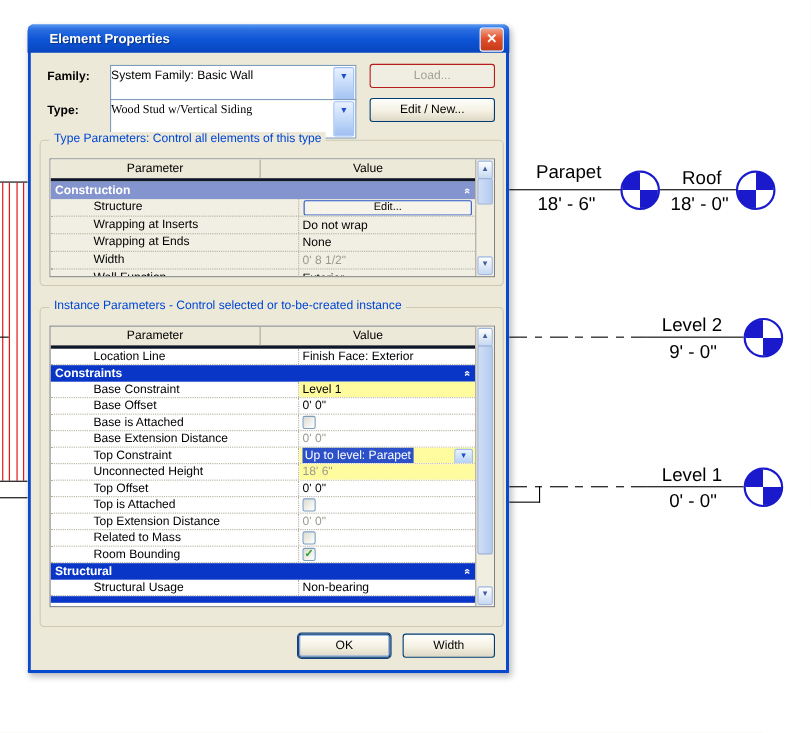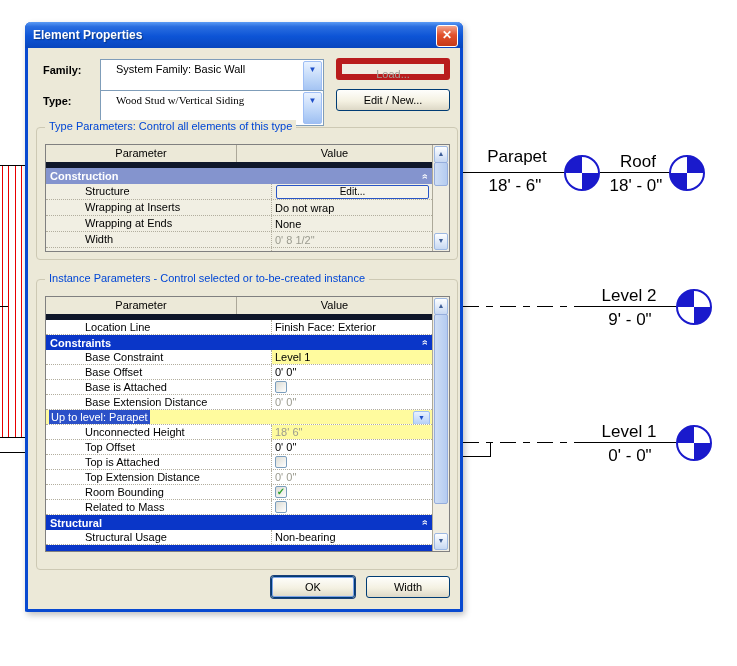--- a/index.html
+++ b/index.html
@@ -21,44 +21,44 @@
      background:conic-gradient(#fff 0 90deg,#1a1acc 90deg 180deg,#fff 180deg 270deg,#1a1acc 270deg 360deg);}
   .lvlhead.flip{background:conic-gradient(#1a1acc 0 90deg,#fff 90deg 180deg,#1a1acc 180deg 270deg,#fff 270deg 360deg);}
 
   
   .dialog{position:absolute;left:25px;top:22px;width:438px;height:590px;box-sizing:border-box;
      border:3px solid #0849d0;border-top:none;border-radius:6px 6px 2px 2px;background:#ece9d8;
      box-shadow:2px 3px 6px rgba(0,0,0,.25);}
   .titlebar{position:absolute;left:-3px;top:0;width:438px;height:26px;box-sizing:border-box;
      border-radius:6px 6px 0 0;display:flex;align-items:center;
      background:linear-gradient(180deg,#5b9bf5 0%,#2a6ee0 18%,#0d54d6 55%,#0846be 100%);}
-  .title{color:#fff;font-weight:bold;font-size:12px;padding-left:8px;text-shadow:1px 1px 1px #0a3580;}
+  .title{color:#fff;font-weight:bold;font-size:12px;padding-left:20px;text-shadow:1px 1px 1px #0a3580;}
   .closebtn{position:absolute;right:5px;top:3px;width:20px;height:20px;border:1px solid #fff;border-radius:3px;
      background:linear-gradient(180deg,#f2a48c 0%,#e2502c 45%,#c63a18 100%);
      color:#fff;font-weight:bold;font-size:12px;line-height:19px;text-align:center;cursor:pointer;}
 
   .lbl{position:absolute;font-size:11px;font-weight:bold;}
   .combo{position:absolute;height:36px;box-sizing:border-box;border:1px solid #7f9db9;background:#fff;
-     font-size:11px;line-height:18px;padding-left:15px;white-space:nowrap;overflow:hidden;}
+     font-size:11px;line-height:18px;padding-left:0;white-space:nowrap;overflow:hidden;}
   .dd-btn{position:absolute;right:1px;top:1px;bottom:1px;width:17px;border:1px solid #9ebef5;border-radius:2px;
      background:linear-gradient(180deg,#e9f2ff,#bcd5f8 60%,#9fc0f2);
      color:#1d4ec8;font-size:8px;text-align:center;line-height:16px;}
   .btn{position:absolute;height:22px;box-sizing:border-box;border:1px solid #003c74;border-radius:3px;
      background:linear-gradient(180deg,#fefefc,#f4f1e2 55%,#ddd8c6);font-size:11px;text-align:center;
      line-height:20px;cursor:pointer;font-family:"Liberation Sans",sans-serif;}
-  .btn.disabled{border:6px solid #b91c1c;color:#a3a198;background:#f0eee2;cursor:default;}
+  .btn.disabled{border:1px solid #b91c1c;color:#a3a198;background:#f0eee2;cursor:default;}
   .btn.default{box-shadow:inset 0 0 0 1px #7da2e8, 0 0 0 1px #1a3f7a;}
 
   .groupbox{position:absolute;box-sizing:border-box;border:1px solid #cdc9b4;border-radius:4px;}
   .grouplabel{position:absolute;top:-8px;left:8px;background:#ece9d8;padding:0 4px;font-size:11px;color:#0046d5;white-space:nowrap;}
 
   .ptable{position:absolute;box-sizing:border-box;border:1px solid #808080;background:#fff;}
   .tbody{position:absolute;left:0;top:0;right:17px;bottom:0;overflow:hidden;}
   .ptable.beige .tbody{background:#f1efe3;}
-  .thead{display:flex;height:17px;background:#ece9d8;border-bottom:6px solid #0f172a;font-size:11px;}
+  .thead{display:flex;height:17px;background:#ece9d8;border-bottom:3px solid #0f172a;font-size:11px;}
   .thead div{text-align:center;line-height:16px;}
   .hparam{width:190px;border-right:1px solid #aca899;}
   .hval{flex:1;}
   .trow{display:flex;height:15px;border-bottom:1px dotted #b2ae9e;font-size:11px;align-items:center;box-sizing:border-box;}
   .ptable.beige .trow{height:16px;}
   .pcell{width:190px;padding-left:3px;border-right:1px dotted #b2ae9e;white-space:nowrap;overflow:hidden;box-sizing:border-box;align-self:stretch;line-height:15px;margin-left:36px;}
   .vcell{flex:1;padding-left:3px;position:relative;white-space:nowrap;overflow:hidden;align-self:stretch;line-height:14px;display:flex;align-items:center;}
   .vcell.hl{background:#fffb9e;}
   .gray{color:#9b9b8f;}
   .trow.sect{background:#0a36c8;color:#fff;font-weight:bold;padding:0 4px;justify-content:space-between;border-bottom:none;}
@@ -240,20 +240,21 @@
                 <div class="cb"></div>
               </div>
             </div>
             <div class="trow">
               <div class="pcell">Base Extension Distance</div>
               <div class="vcell">
                 <span class="gray">0'  0"</span>
               </div>
             </div>
             <div class="trow">
+              <div class="pcell">Top Constraint</div>
               <div class="vcell hl">
                 <span class="combo-sel">Up to level: Parapet</span>
                 <div class="dd-mini">▼</div>
               </div>
             </div>
             <div class="trow">
               <div class="pcell">Unconnected Height</div>
               <div class="vcell hl">
                 <span class="gray">18'  6"</span>
               </div>
@@ -270,29 +271,29 @@
                 <div class="cb"></div>
               </div>
             </div>
             <div class="trow">
               <div class="pcell">Top Extension Distance</div>
               <div class="vcell">
                 <span class="gray">0'  0"</span>
               </div>
             </div>
             <div class="trow">
+              <div class="pcell">Related to Mass</div>
+              <div class="vcell">
+                <div class="cb"></div>
+              </div>
+            </div>
+            <div class="trow">
               <div class="pcell">Room Bounding</div>
               <div class="vcell">
                 <div class="cb">✓</div>
-              </div>
-            </div>
-            <div class="trow">
-              <div class="pcell">Related to Mass</div>
-              <div class="vcell">
-                <div class="cb"></div>
               </div>
             </div>
             <div class="trow sect">
               <span>Structural</span>
               <span class="chev">»</span>
             </div>
             <div class="trow">
               <div class="pcell">Structural Usage</div>
               <div class="vcell">
                 <span>Non-bearing</span>

